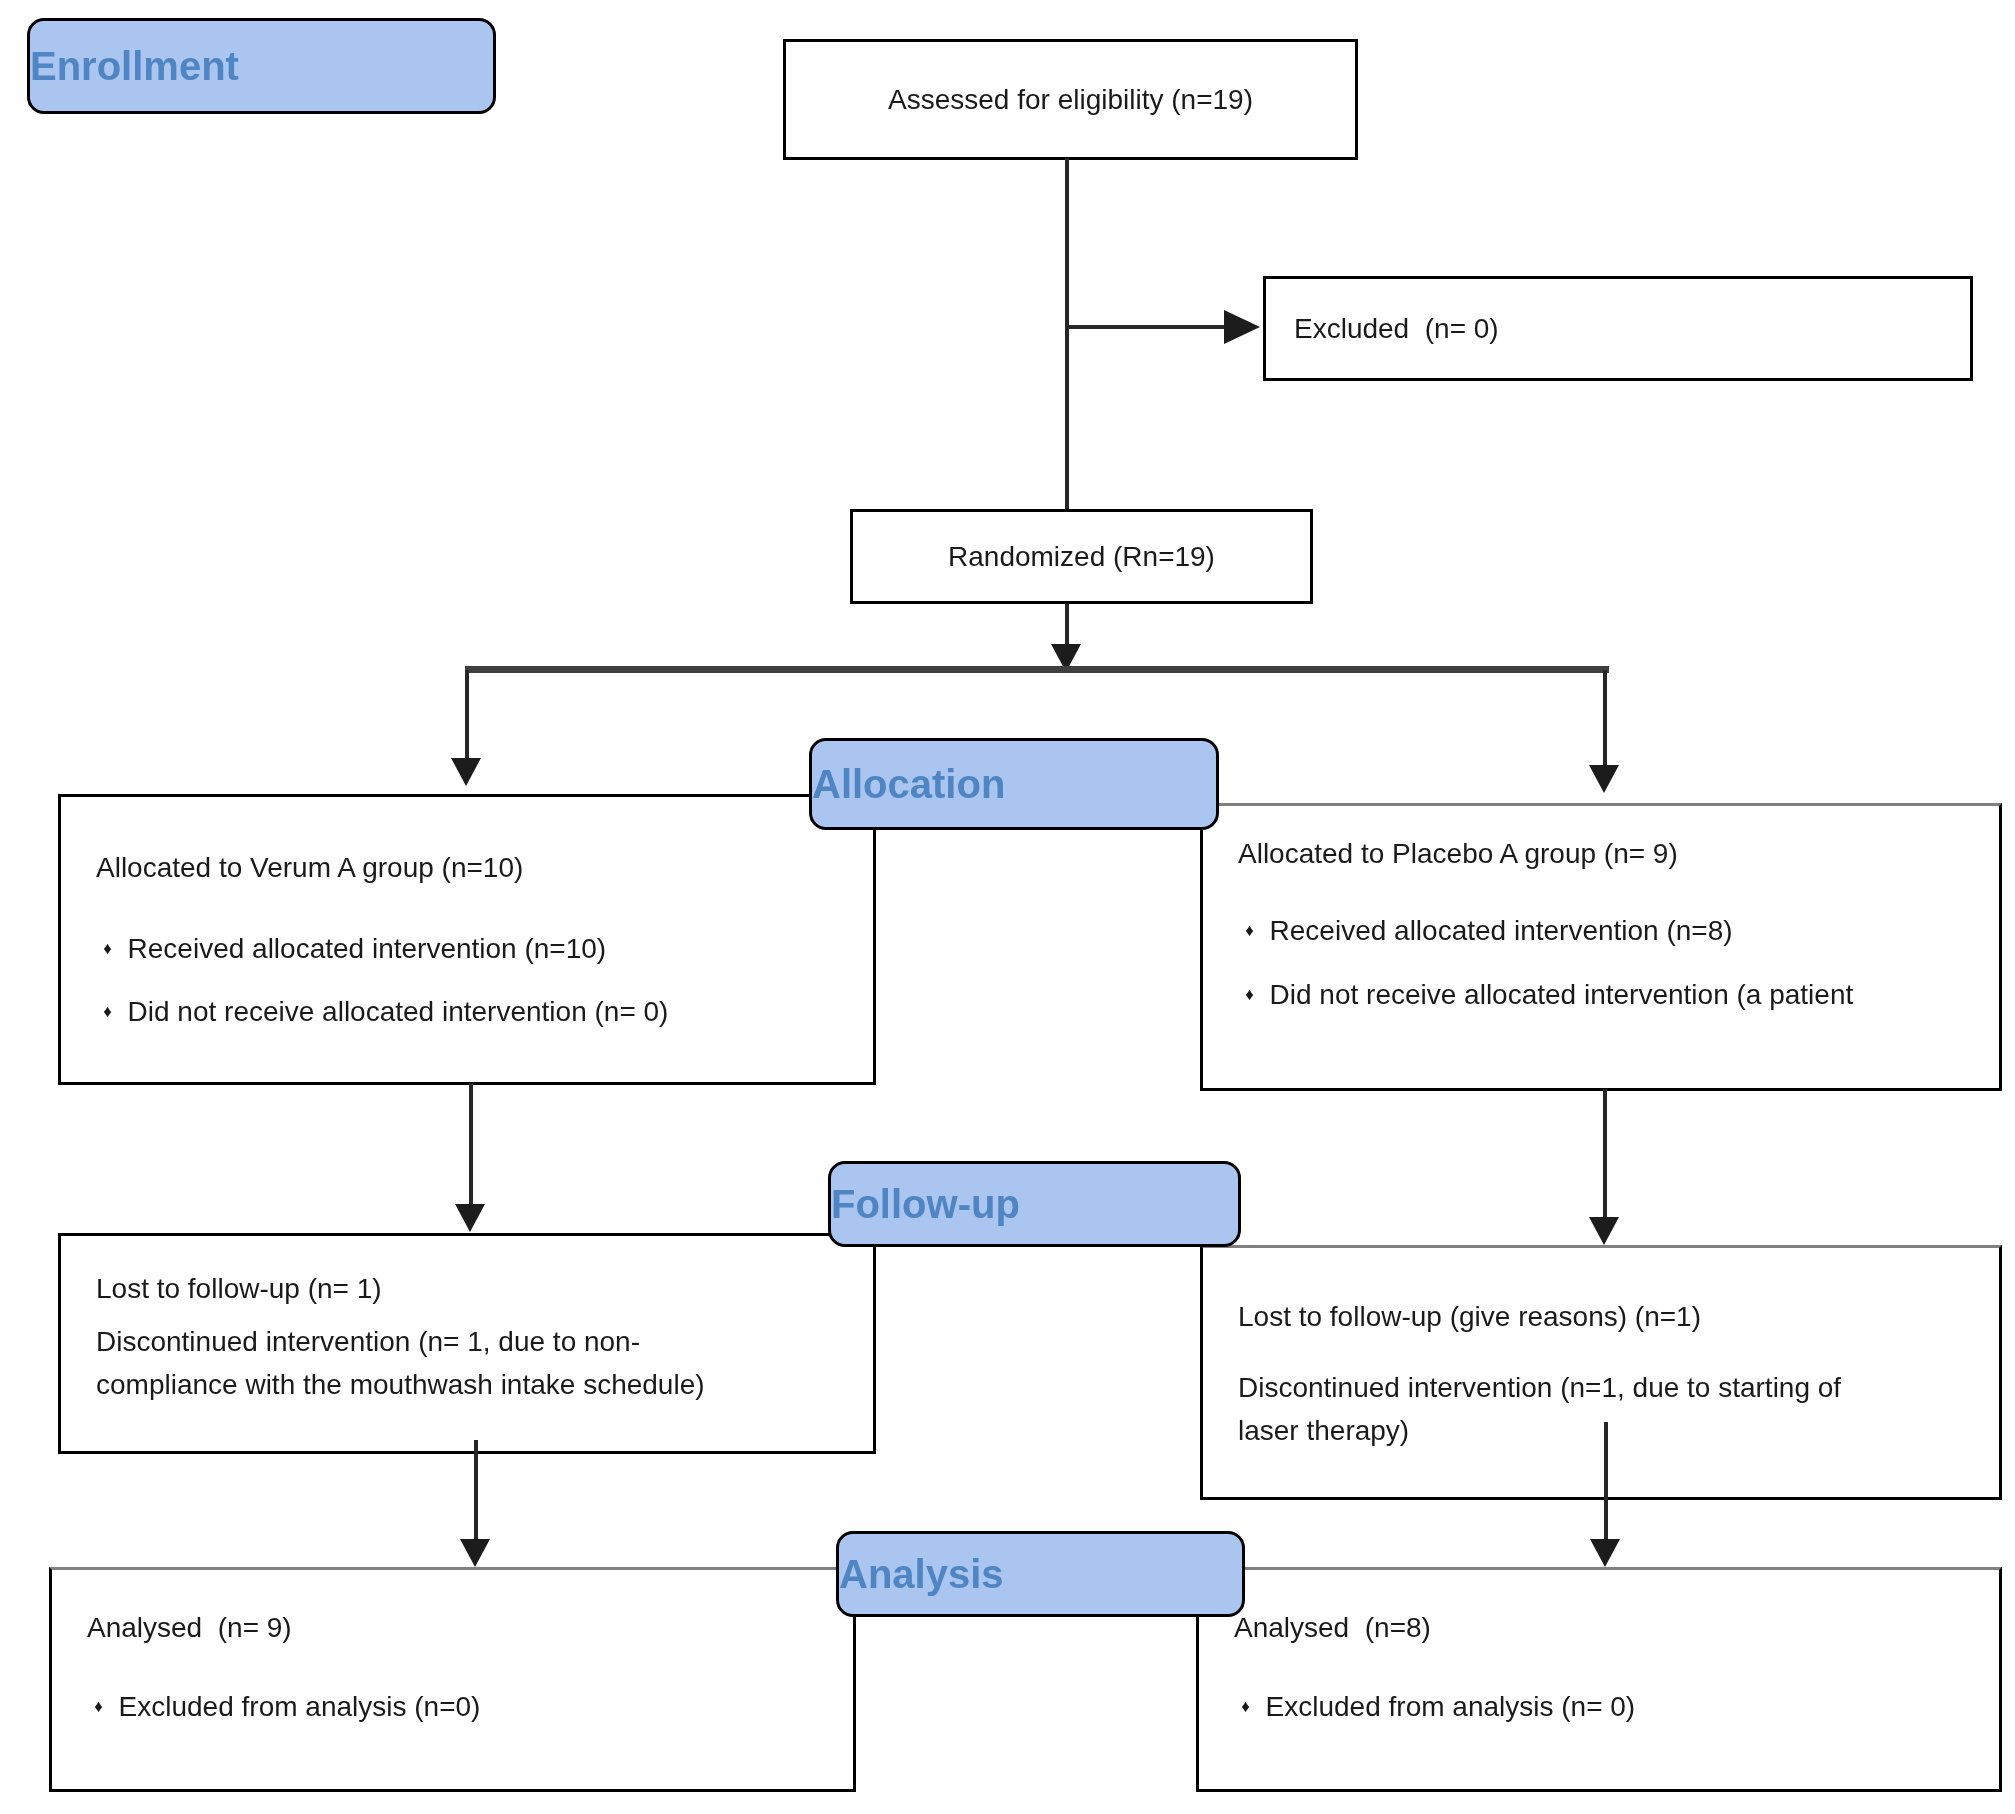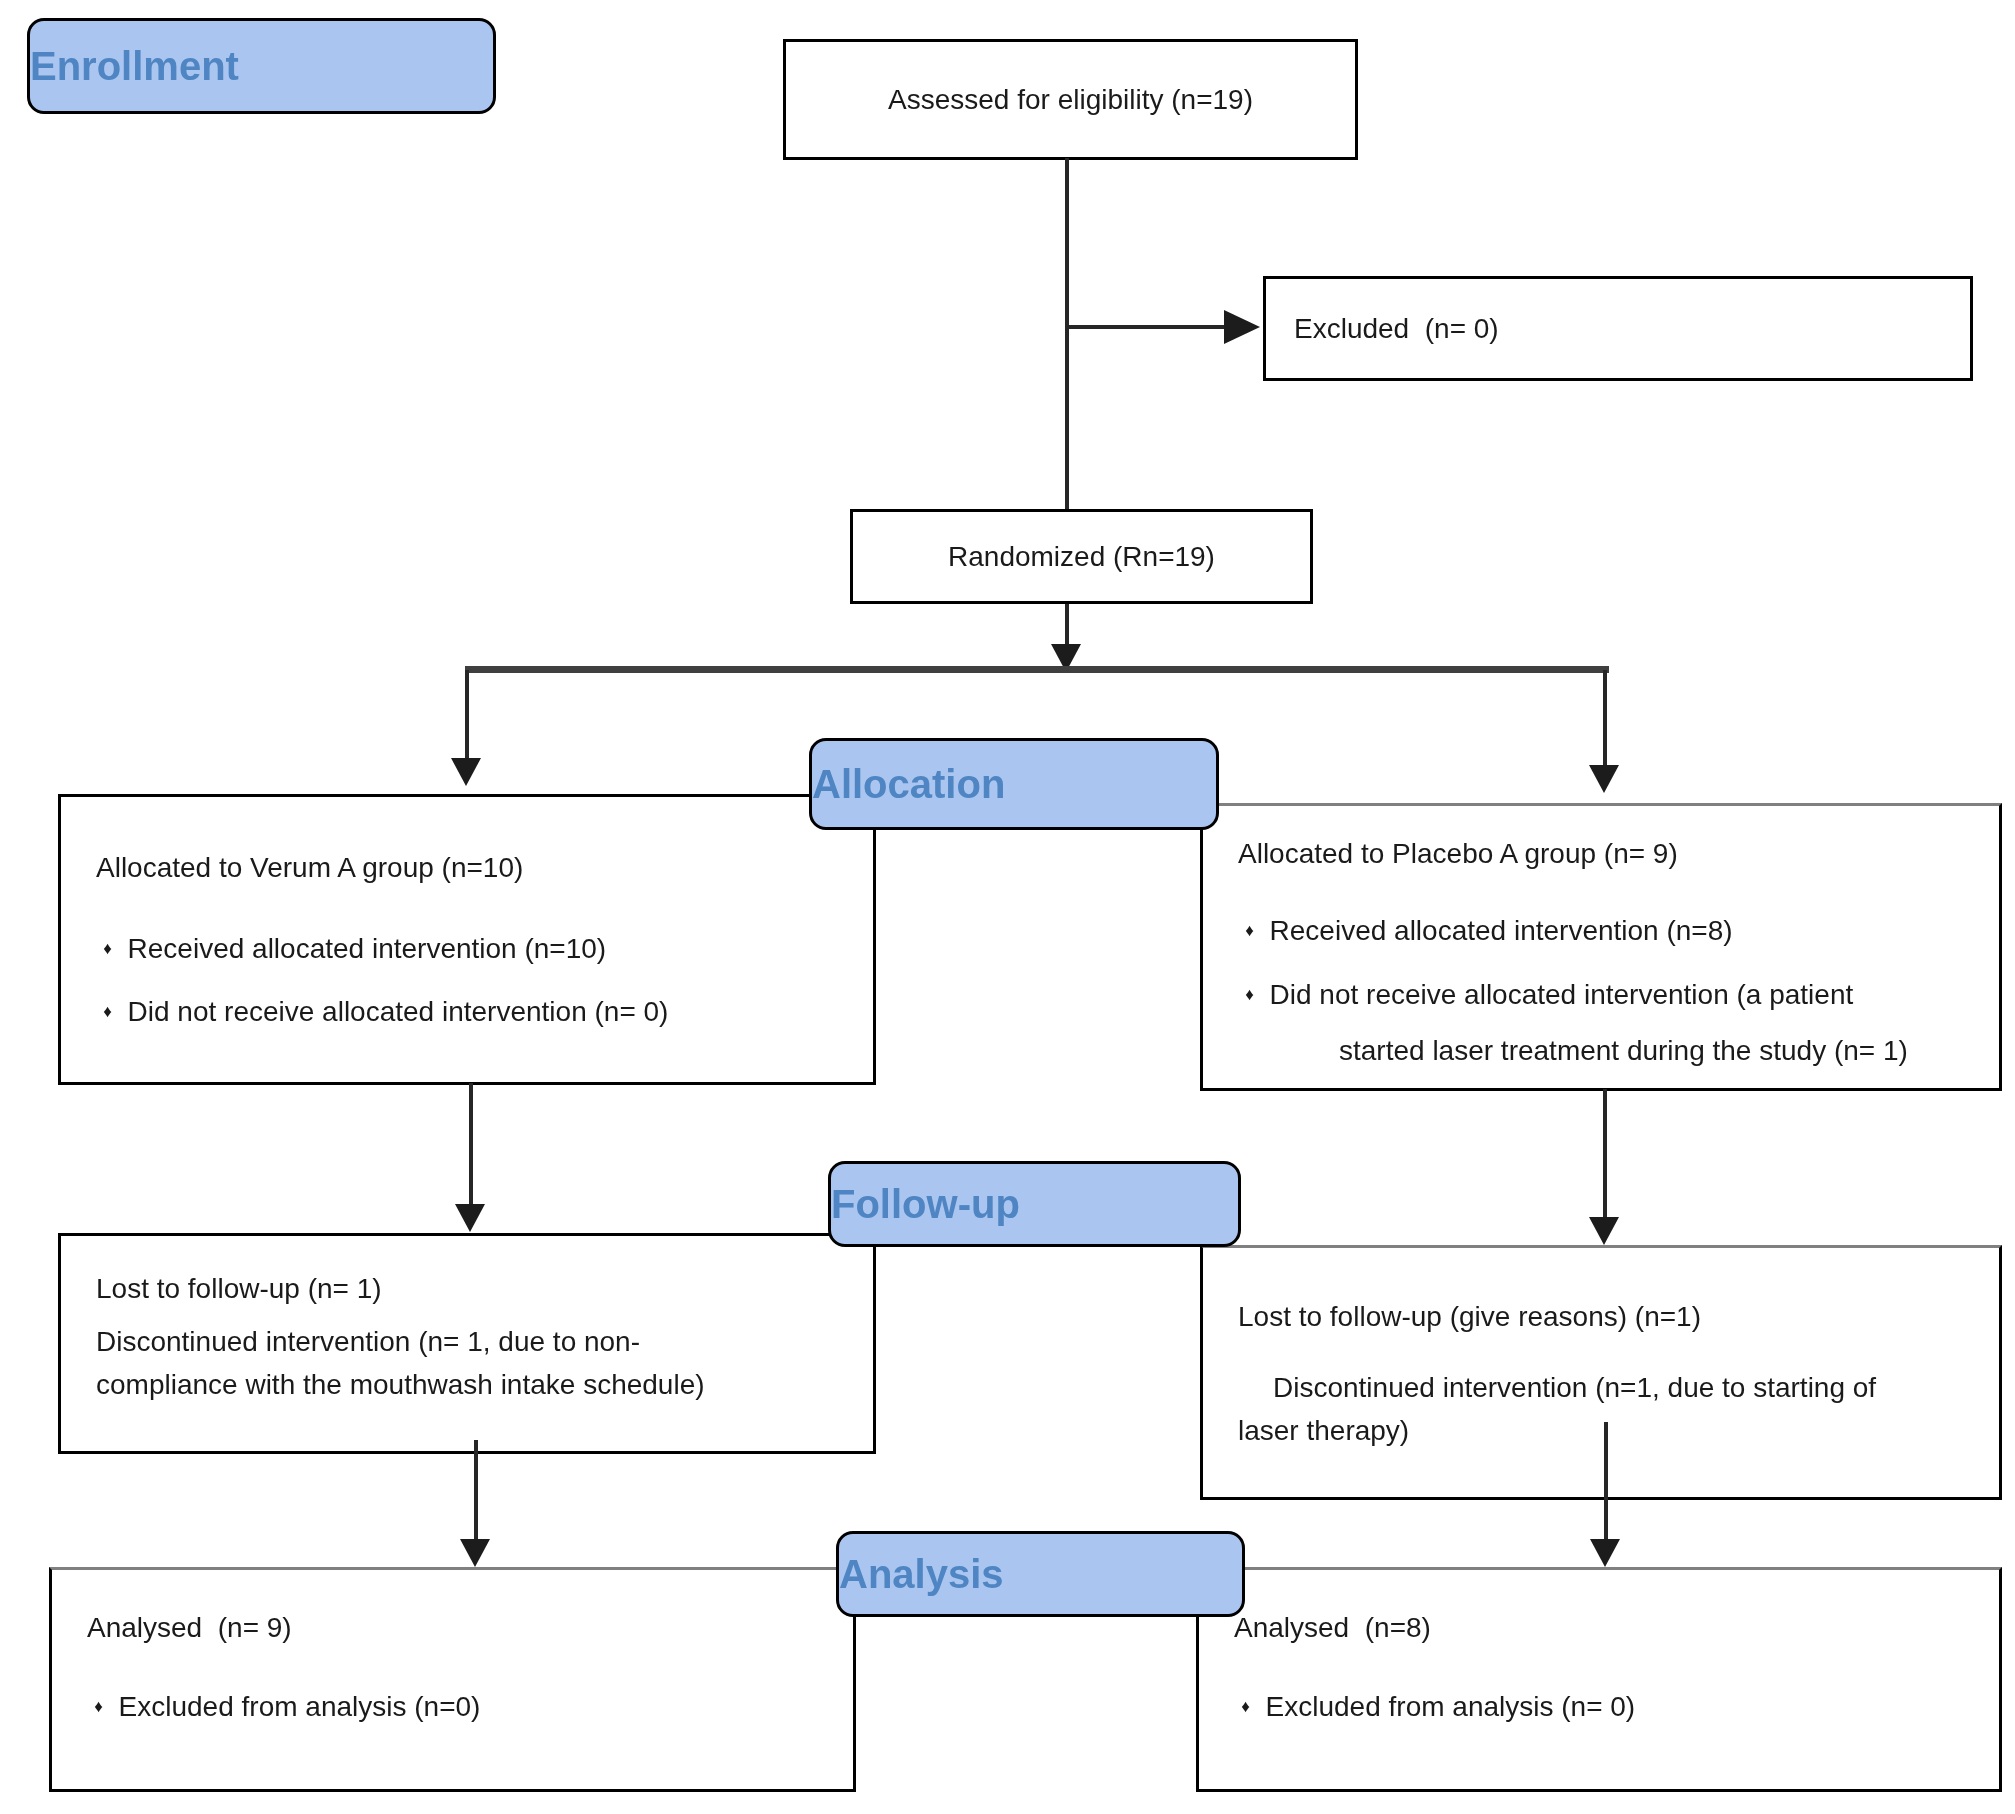--- a/index.html
+++ b/index.html
@@ -116,42 +116,41 @@
   <div class="wbox gray-top pad-box" style="left:1200px; top:803px; width:802px; height:288px; padding-top:31px;">
     <div class="line txt">Allocated to Placebo A group (n= 9)</div>
     <div class="bullet-row" style="margin-top:43px;">
       <span class="bullet-glyph">♦</span>
       <span class="line txt">Received allocated intervention (n=8)</span>
     </div>
     <div class="bullet-row" style="margin-top:31px;">
       <span class="bullet-glyph">♦</span>
       <span class="line txt">Did not receive allocated intervention (a patient</span>
     </div>
-    <div class="line txt" style="margin-top:22px; margin-left:101px;">started laser treatment during the study (n= 1)</div>
   </div>
 
   <div class="vline" style="left:469px; top:1083px; height:121px;"></div>
   <div class="arrow-down" style="left:455px; top:1204px;"></div>
 
   <div class="vline" style="left:1603px; top:1089px; height:128px;"></div>
   <div class="arrow-down" style="left:1589px; top:1217px;"></div>
 
   <div class="stage" style="left:828px; top:1161px; width:413px; height:86px;">
     <span class="stage-label">Follow-up</span>
   </div>
 
   <div class="wbox pad-box" style="left:58px; top:1233px; width:818px; height:221px; padding-top:36px;">
     <div class="line txt">Lost to follow-up (n= 1)</div>
     <div class="line txt" style="margin-top:19px;">Discontinued intervention (n= 1, due to non-</div>
     <div class="line txt" style="margin-top:9.6px;">compliance with the mouthwash intake schedule)</div>
   </div>
 
   <div class="wbox gray-top pad-box" style="left:1200px; top:1245px; width:802px; height:255px; padding-top:52px;">
     <div class="line txt">Lost to follow-up (give reasons) (n=1)</div>
-    <div class="line txt" style="margin-top:37px;margin-left:35px;">Discontinued intervention (n=1, due to starting of</div>
+    <div class="line txt" style="margin-top:37px;">Discontinued intervention (n=1, due to starting of</div>
     <div class="line txt" style="margin-top:9.6px;">laser therapy)</div>
   </div>
 
   <div class="vline" style="left:474px; top:1440px; height:99px;"></div>
   <div class="arrow-down" style="left:460px; top:1539px;"></div>
 
   <div class="vline" style="left:1604px; top:1422px; height:117px;"></div>
   <div class="arrow-down" style="left:1590px; top:1539px;"></div>
 
   <div class="stage" style="left:836px; top:1531px; width:409px; height:86px;">

